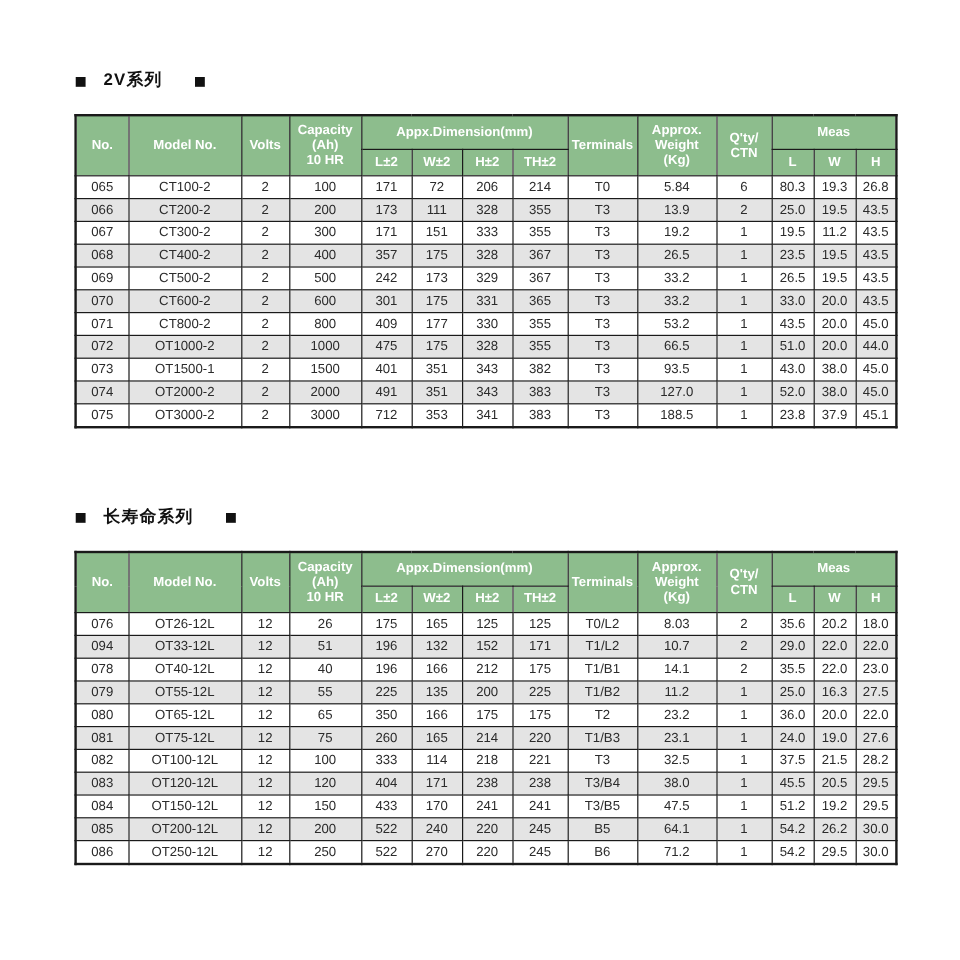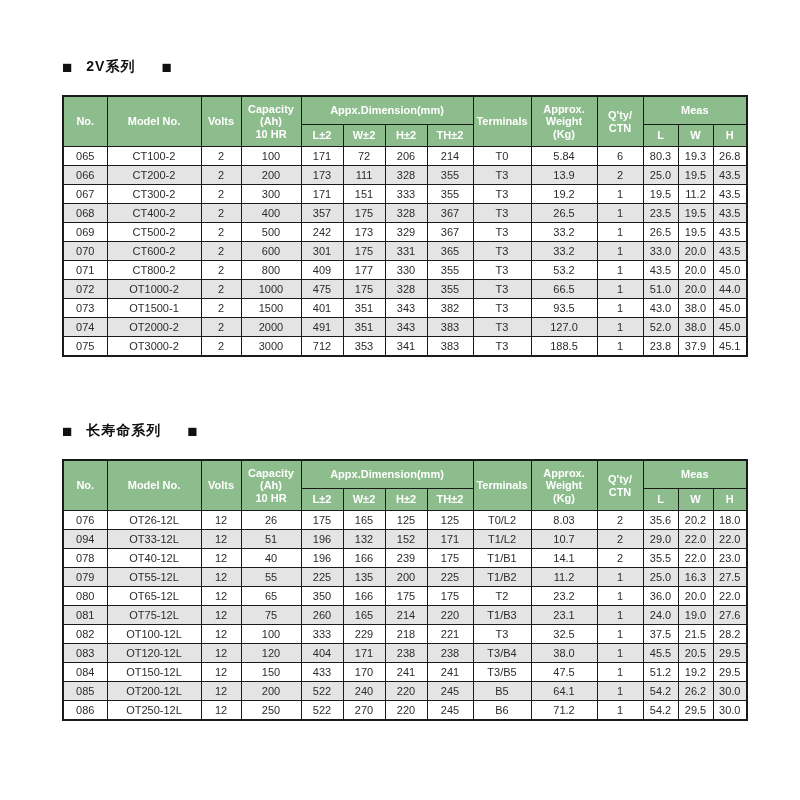--- a/index.html
+++ b/index.html
@@ -400,21 +400,21 @@
             <td>22.0</td>
             <td>22.0</td>
           </tr>
           <tr>
             <td>078</td>
             <td>OT40-12L</td>
             <td>12</td>
             <td>40</td>
             <td>196</td>
             <td>166</td>
-            <td>239</td>
+            <td>212</td>
             <td>175</td>
             <td>T1/B1</td>
             <td>14.1</td>
             <td>2</td>
             <td>35.5</td>
             <td>22.0</td>
             <td>23.0</td>
           </tr>
           <tr>
             <td>079</td>
@@ -463,21 +463,21 @@
             <td>24.0</td>
             <td>19.0</td>
             <td>27.6</td>
           </tr>
           <tr>
             <td>082</td>
             <td>OT100-12L</td>
             <td>12</td>
             <td>100</td>
             <td>333</td>
-            <td>229</td>
+            <td>114</td>
             <td>218</td>
             <td>221</td>
             <td>T3</td>
             <td>32.5</td>
             <td>1</td>
             <td>37.5</td>
             <td>21.5</td>
             <td>28.2</td>
           </tr>
           <tr>

